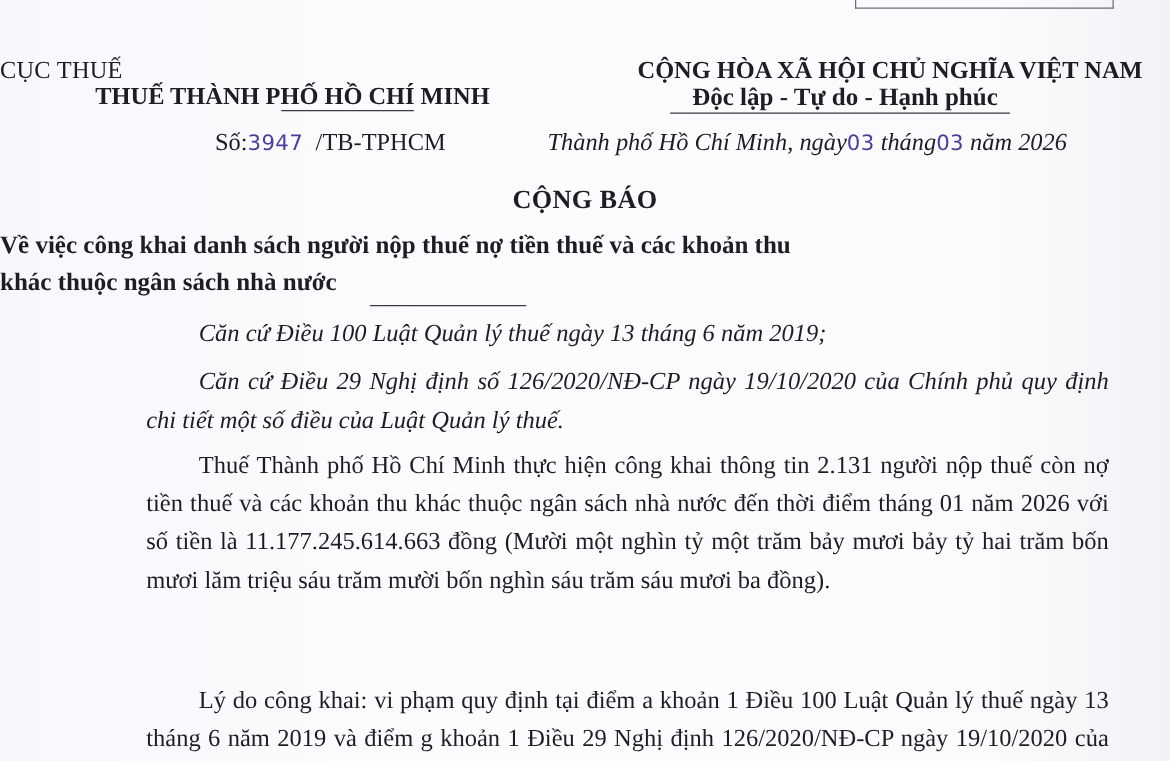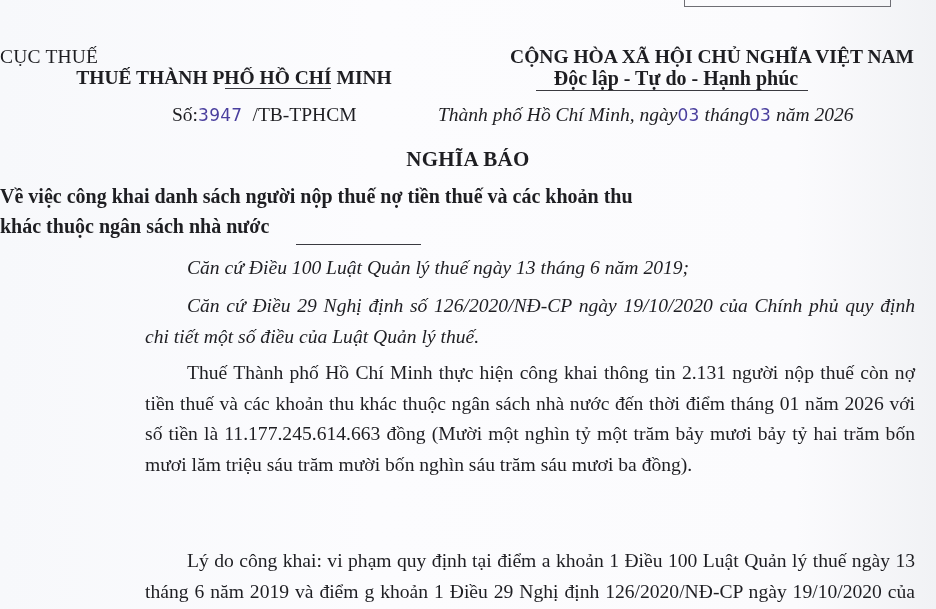--- a/index.html
+++ b/index.html
@@ -107,21 +107,20 @@
       width: 125px; height: 0;
       border-top: 1.3px solid #3a3a40;
     }
     .para {
       position: absolute;
       left: 117px;
       width: 770px;
       font-size: 19.6px;
       line-height: 30.5px;
       text-align: justify;
-      margin-left: 28px;
     }
     .para .indent { display: inline-block; width: 42px; }
     .para.italic { font-style: italic; }
     .p1 { top: 253px; }
     .p2 { top: 291px; }
     .p3 { top: 358px; }
     .p4 { top: 546px; }
   </style>
 </head>
 <body>
@@ -139,21 +138,21 @@
   <div class="nation-underline"></div>
 
   <div class="abs docnum">
     <span>Số:</span><span class="hand">3947</span><span class="suffix">/TB-TPHCM</span>
   </div>
 
   <div class="abs dateline">
     <span>Thành phố Hồ Chí Minh, ngày</span><span class="hand">03</span><span> tháng</span><span class="hand">03</span><span> năm 2026</span>
   </div>
 
-  <div class="abs title">NGHĨA BÁO</div>
+  <div class="abs title">CỘNG BÁO</div>
   <div class="abs subtitle l1">Về việc công khai danh sách người nộp thuế nợ tiền thuế và các khoản thu</div>
   <div class="abs subtitle l2">khác thuộc ngân sách nhà nước</div>
   <div class="subtitle-underline"></div>
 
   <div class="para italic p1"><span class="indent"></span><span>Căn cứ Điều 100 Luật Quản lý thuế ngày 13 tháng 6 năm 2019;</span></div>
   <div class="para italic p2"><span class="indent"></span><span>Căn cứ Điều 29 Nghị định số 126/2020/NĐ-CP ngày 19/10/2020 của Chính phủ quy định chi tiết một số điều của Luật Quản lý thuế.</span></div>
   <div class="para p3"><span class="indent"></span><span>Thuế Thành phố Hồ Chí Minh thực hiện công khai thông tin 2.131 người nộp thuế còn nợ tiền thuế và các khoản thu khác thuộc ngân sách nhà nước đến thời điểm tháng 01 năm 2026 với số tiền là 11.177.245.614.663 đồng (Mười một nghìn tỷ một trăm bảy mươi bảy tỷ hai trăm bốn mươi lăm triệu sáu trăm mười bốn nghìn sáu trăm sáu mươi ba đồng).</span></div>
   <div class="para p4"><span class="indent"></span><span>Lý do công khai: vi phạm quy định tại điểm a khoản 1 Điều 100 Luật Quản lý thuế ngày 13 tháng 6 năm 2019 và điểm g khoản 1 Điều 29 Nghị định 126/2020/NĐ-CP ngày 19/10/2020 của Chính phủ.</span></div>
 
 </div>

